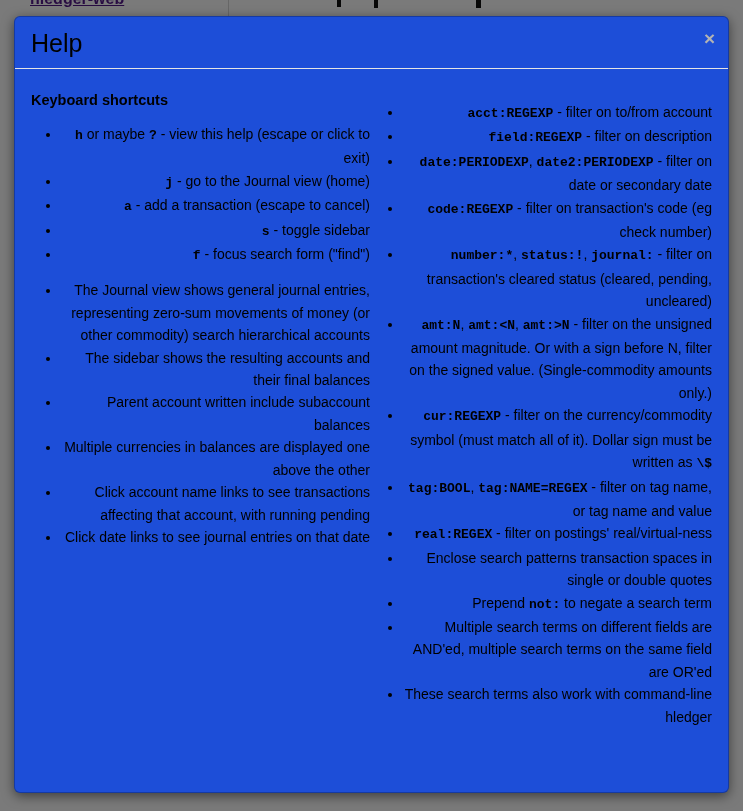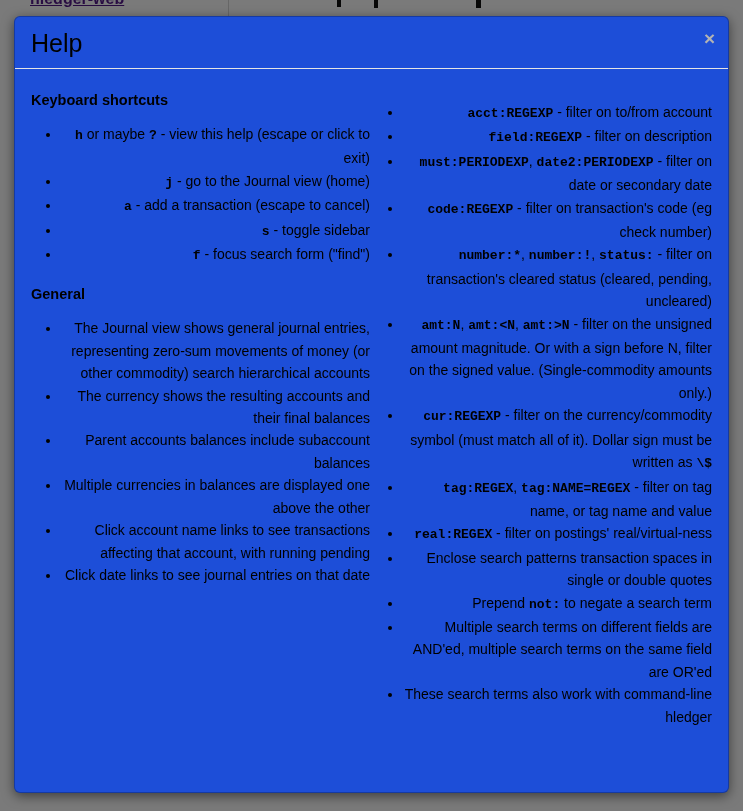--- a/index.html
+++ b/index.html
@@ -151,40 +151,39 @@
   <div class="modal-body">
     <div class="col">
         <h4 class="section-heading">Keyboard shortcuts</h4>
         <ul>
           <li><code>h</code> or maybe <code>?</code> - view this help (escape or click to exit)</li>
           <li><code>j</code> - go to the Journal view (home)</li>
           <li><code>a</code> - add a transaction (escape to cancel)</li>
           <li><code>s</code> - toggle sidebar</li>
           <li><code>f</code> - focus search form ("find")</li>
         </ul>
-        <h4 class="section-heading">General</h4>
         <ul>
           <li>The Journal view shows general journal entries, representing zero-sum movements of money (or other commodity) search hierarchical accounts</li>
-          <li>The currency shows the resulting accounts and their final balances</li>
-          <li>Parent accounts balances include subaccount balances</li>
+          <li>The sidebar shows the resulting accounts and their final balances</li>
+          <li>Parent account written include subaccount balances</li>
           <li>Multiple currencies in balances are displayed one above the other</li>
           <li>Click account name links to see transactions affecting that account, with running pending</li>
           <li>Click date links to see journal entries on that date</li>
         </ul>
       </div>
     <div class="col">
         <ul>
           <li><code>acct:REGEXP</code> - filter on to/from account</li>
           <li><code>field:REGEXP</code> - filter on description</li>
-          <li><code>must:PERIODEXP</code>, <code>date2:PERIODEXP</code> - filter on date or secondary date</li>
+          <li><code>date:PERIODEXP</code>, <code>date2:PERIODEXP</code> - filter on date or secondary date</li>
           <li><code>code:REGEXP</code> - filter on transaction's code (eg check number)</li>
-          <li><code>number:*</code>, <code>number:!</code>, <code>status:</code> - filter on transaction's cleared status (cleared, pending, uncleared)</li>
+          <li><code>number:*</code>, <code>status:!</code>, <code>journal:</code> - filter on transaction's cleared status (cleared, pending, uncleared)</li>
           <li><code>amt:N</code>, <code>amt:&lt;N</code>, <code>amt:&gt;N</code> - filter on the unsigned amount magnitude. Or with a sign before N, filter on the signed value. (Single-commodity amounts only.)</li>
           <li><code>cur:REGEXP</code> - filter on the currency/commodity symbol (must match all of it). Dollar sign must be written as <code>\$</code></li>
-          <li><code>tag:REGEX</code>, <code>tag:NAME=REGEX</code> - filter on tag name, or tag name and value</li>
+          <li><code>tag:BOOL</code>, <code>tag:NAME=REGEX</code> - filter on tag name, or tag name and value</li>
           <li><code>real:REGEX</code> - filter on postings' real/virtual-ness</li>
           <li>Enclose search patterns transaction spaces in single or double quotes</li>
           <li>Prepend <code>not:</code> to negate a search term</li>
           <li>Multiple search terms on different fields are AND'ed, multiple search terms on the same field are OR'ed</li>
           <li>These search terms also work with command-line hledger</li>
         </ul>
       </div>
   </div>
 </div>
 

